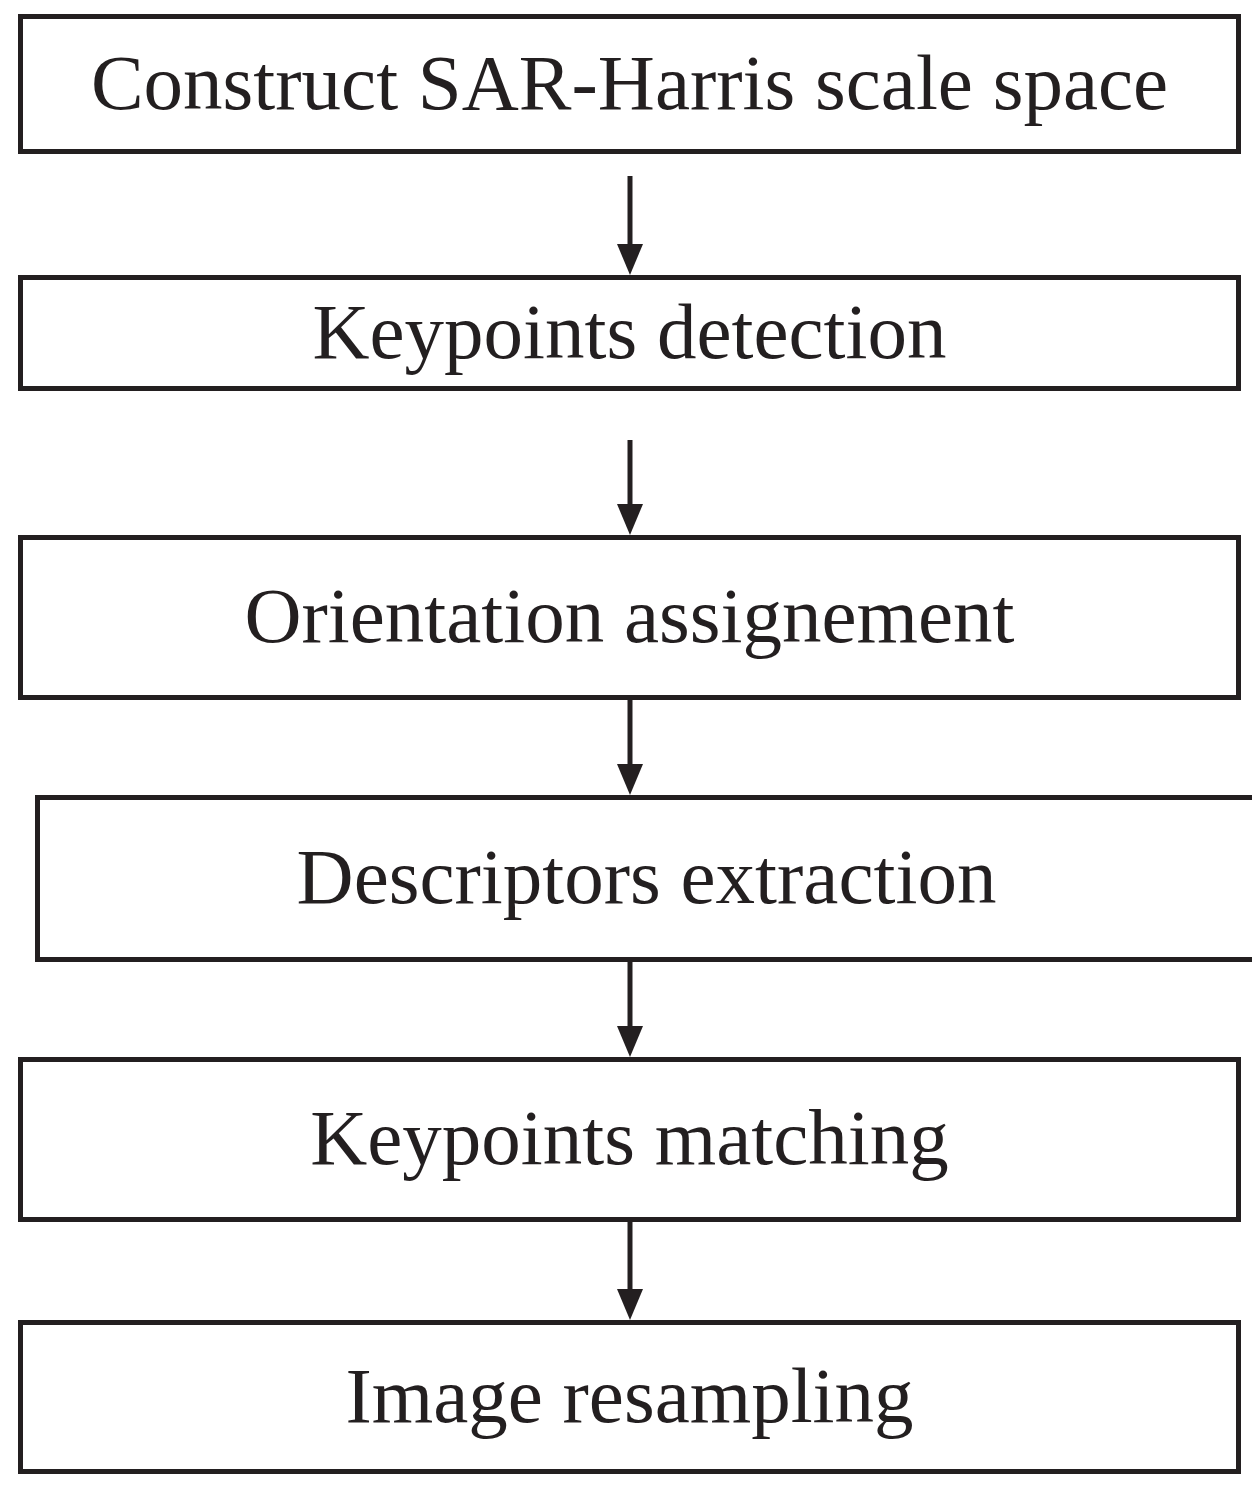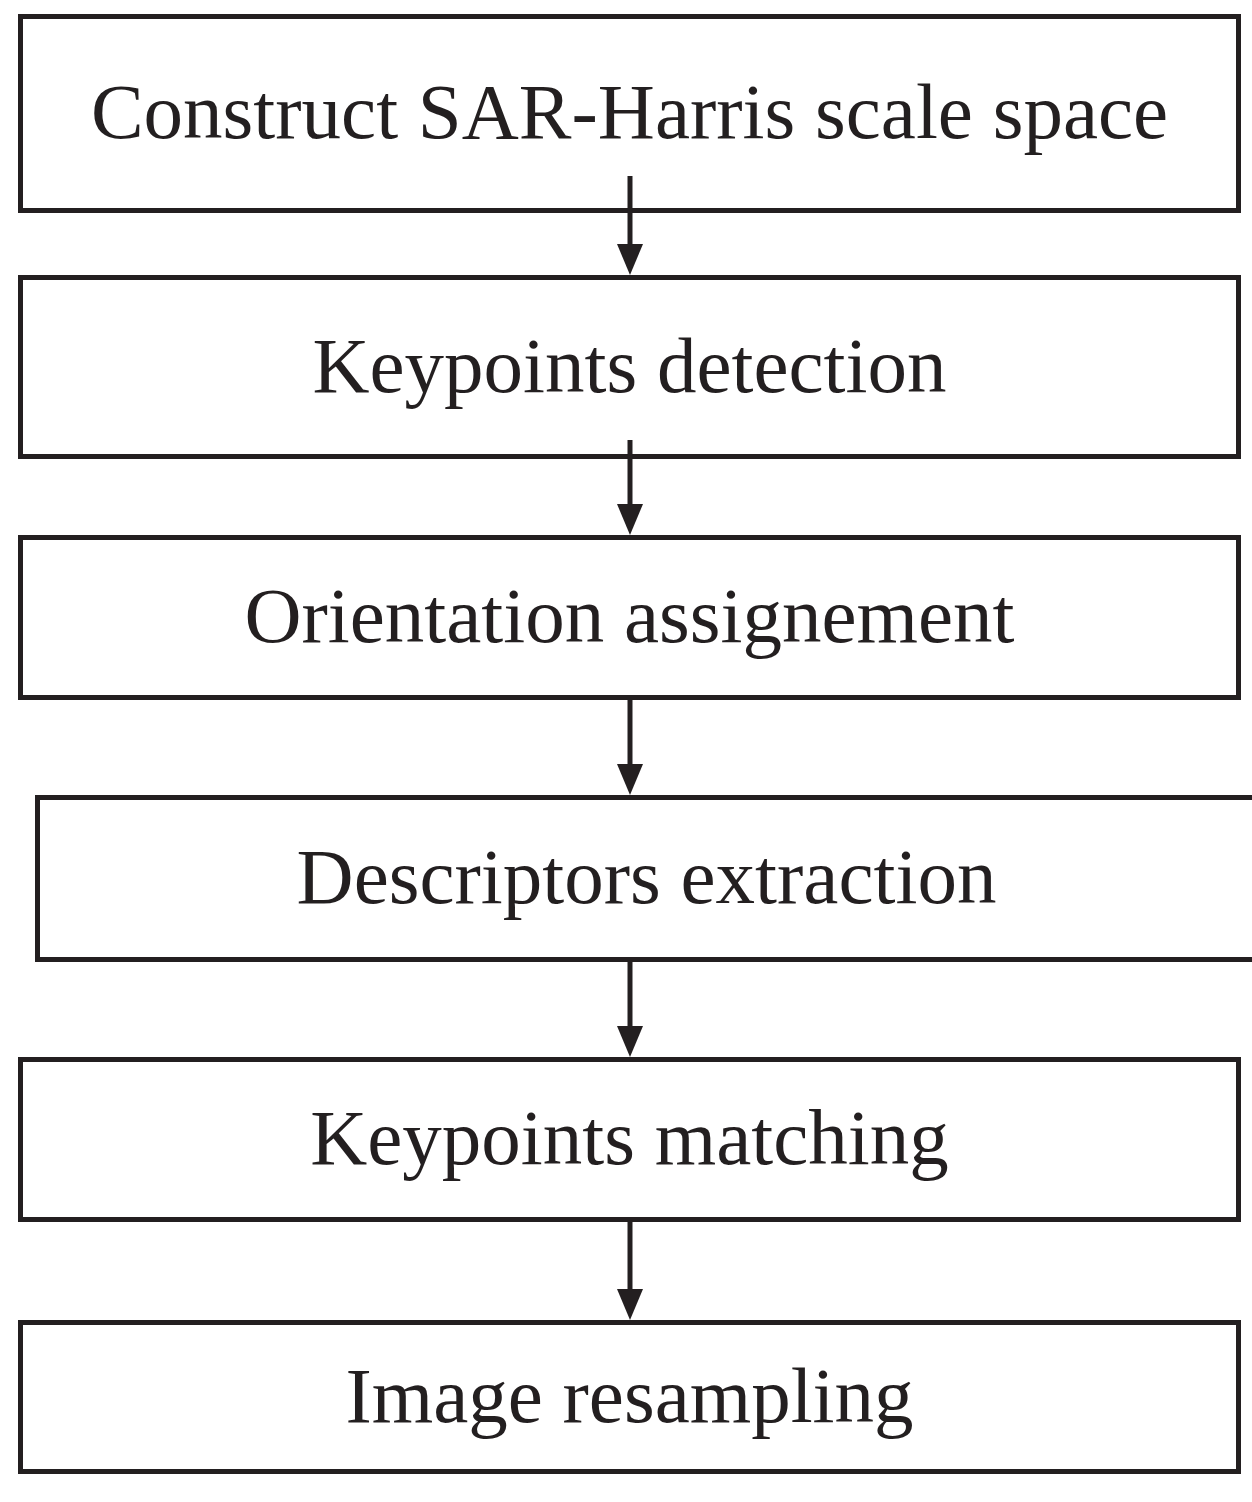--- a/index.html
+++ b/index.html
@@ -38,22 +38,22 @@
     font-size: 79px;
     line-height: 1.0;
     color: #231f20;
     white-space: nowrap;
     letter-spacing: 0px;
     text-align: center;
     transform: translateY(-2px);
   }
 
   
-  #node-0 { top: 14px;   height: 199px; }
-  #node-1 { top: 275px;  height: 184px; }
+  #node-0 { top: 14px;   height: 140px; }
+  #node-1 { top: 275px;  height: 116px; }
   #node-2 { top: 535px;  height: 165px; }
   #node-3 { top: 795px;  height: 167px; margin-left: 17px; }
   #node-4 { top: 1057px; height: 165px; align-items: center; }
   #node-5 { top: 1320px; height: 154px; }
 
   
   .connector {
     position: absolute;
     left: 0;
     width: 1252px;

